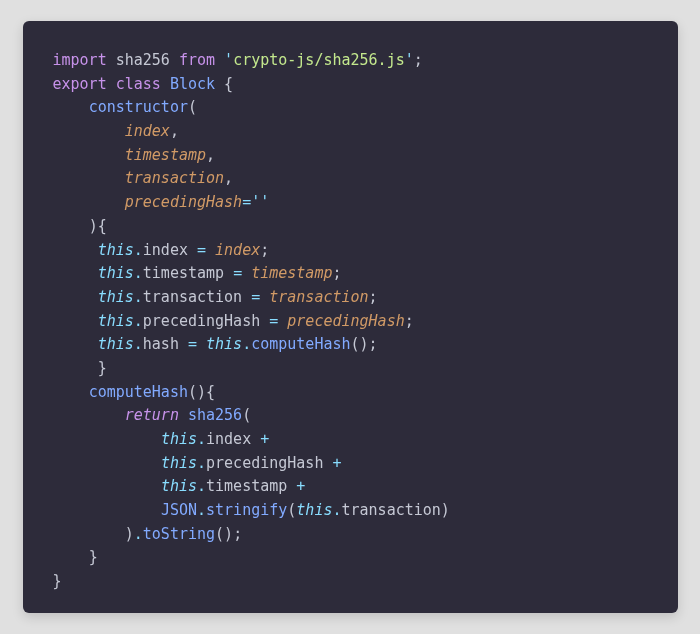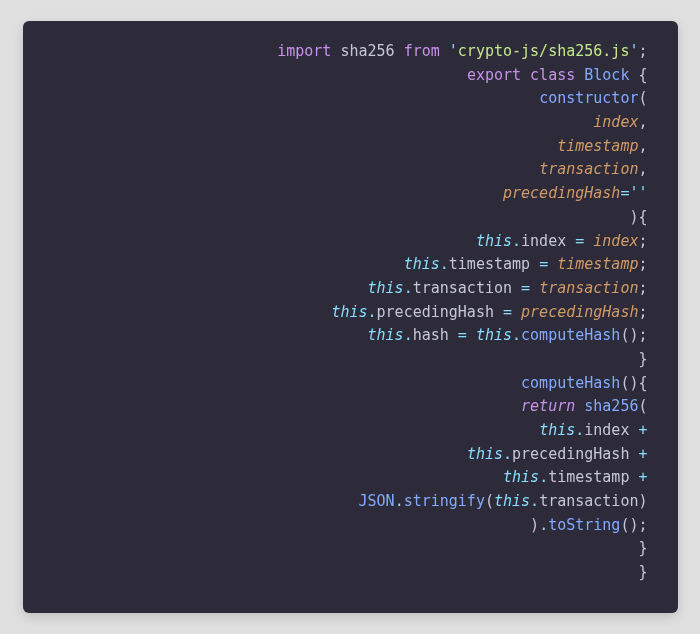--- a/index.html
+++ b/index.html
@@ -14,24 +14,23 @@
       display: flex;
       align-items: center;
       justify-content: center;
       font-family: 'Menlo', 'Monaco', 'Consolas', monospace;
     }
     .code-panel {
       width: 655px;
       height: 592px;
       background: #2d2b3a;
       border-radius: 6px;
-      padding: 19px 30px;
+      padding: 28px 30px;
       box-shadow: 0 4px 12px rgba(0,0,0,0.15);
       overflow: hidden;
-      text-align: right;
     }
     .code {
       font-size: 15px;
       line-height: 1.58;
       white-space: pre;
       color: #c5c8d4;
     }
     .kw-import { color: #c792ea; }
     .kw-export { color: #c792ea; }
     .kw-class { color: #c792ea; }

